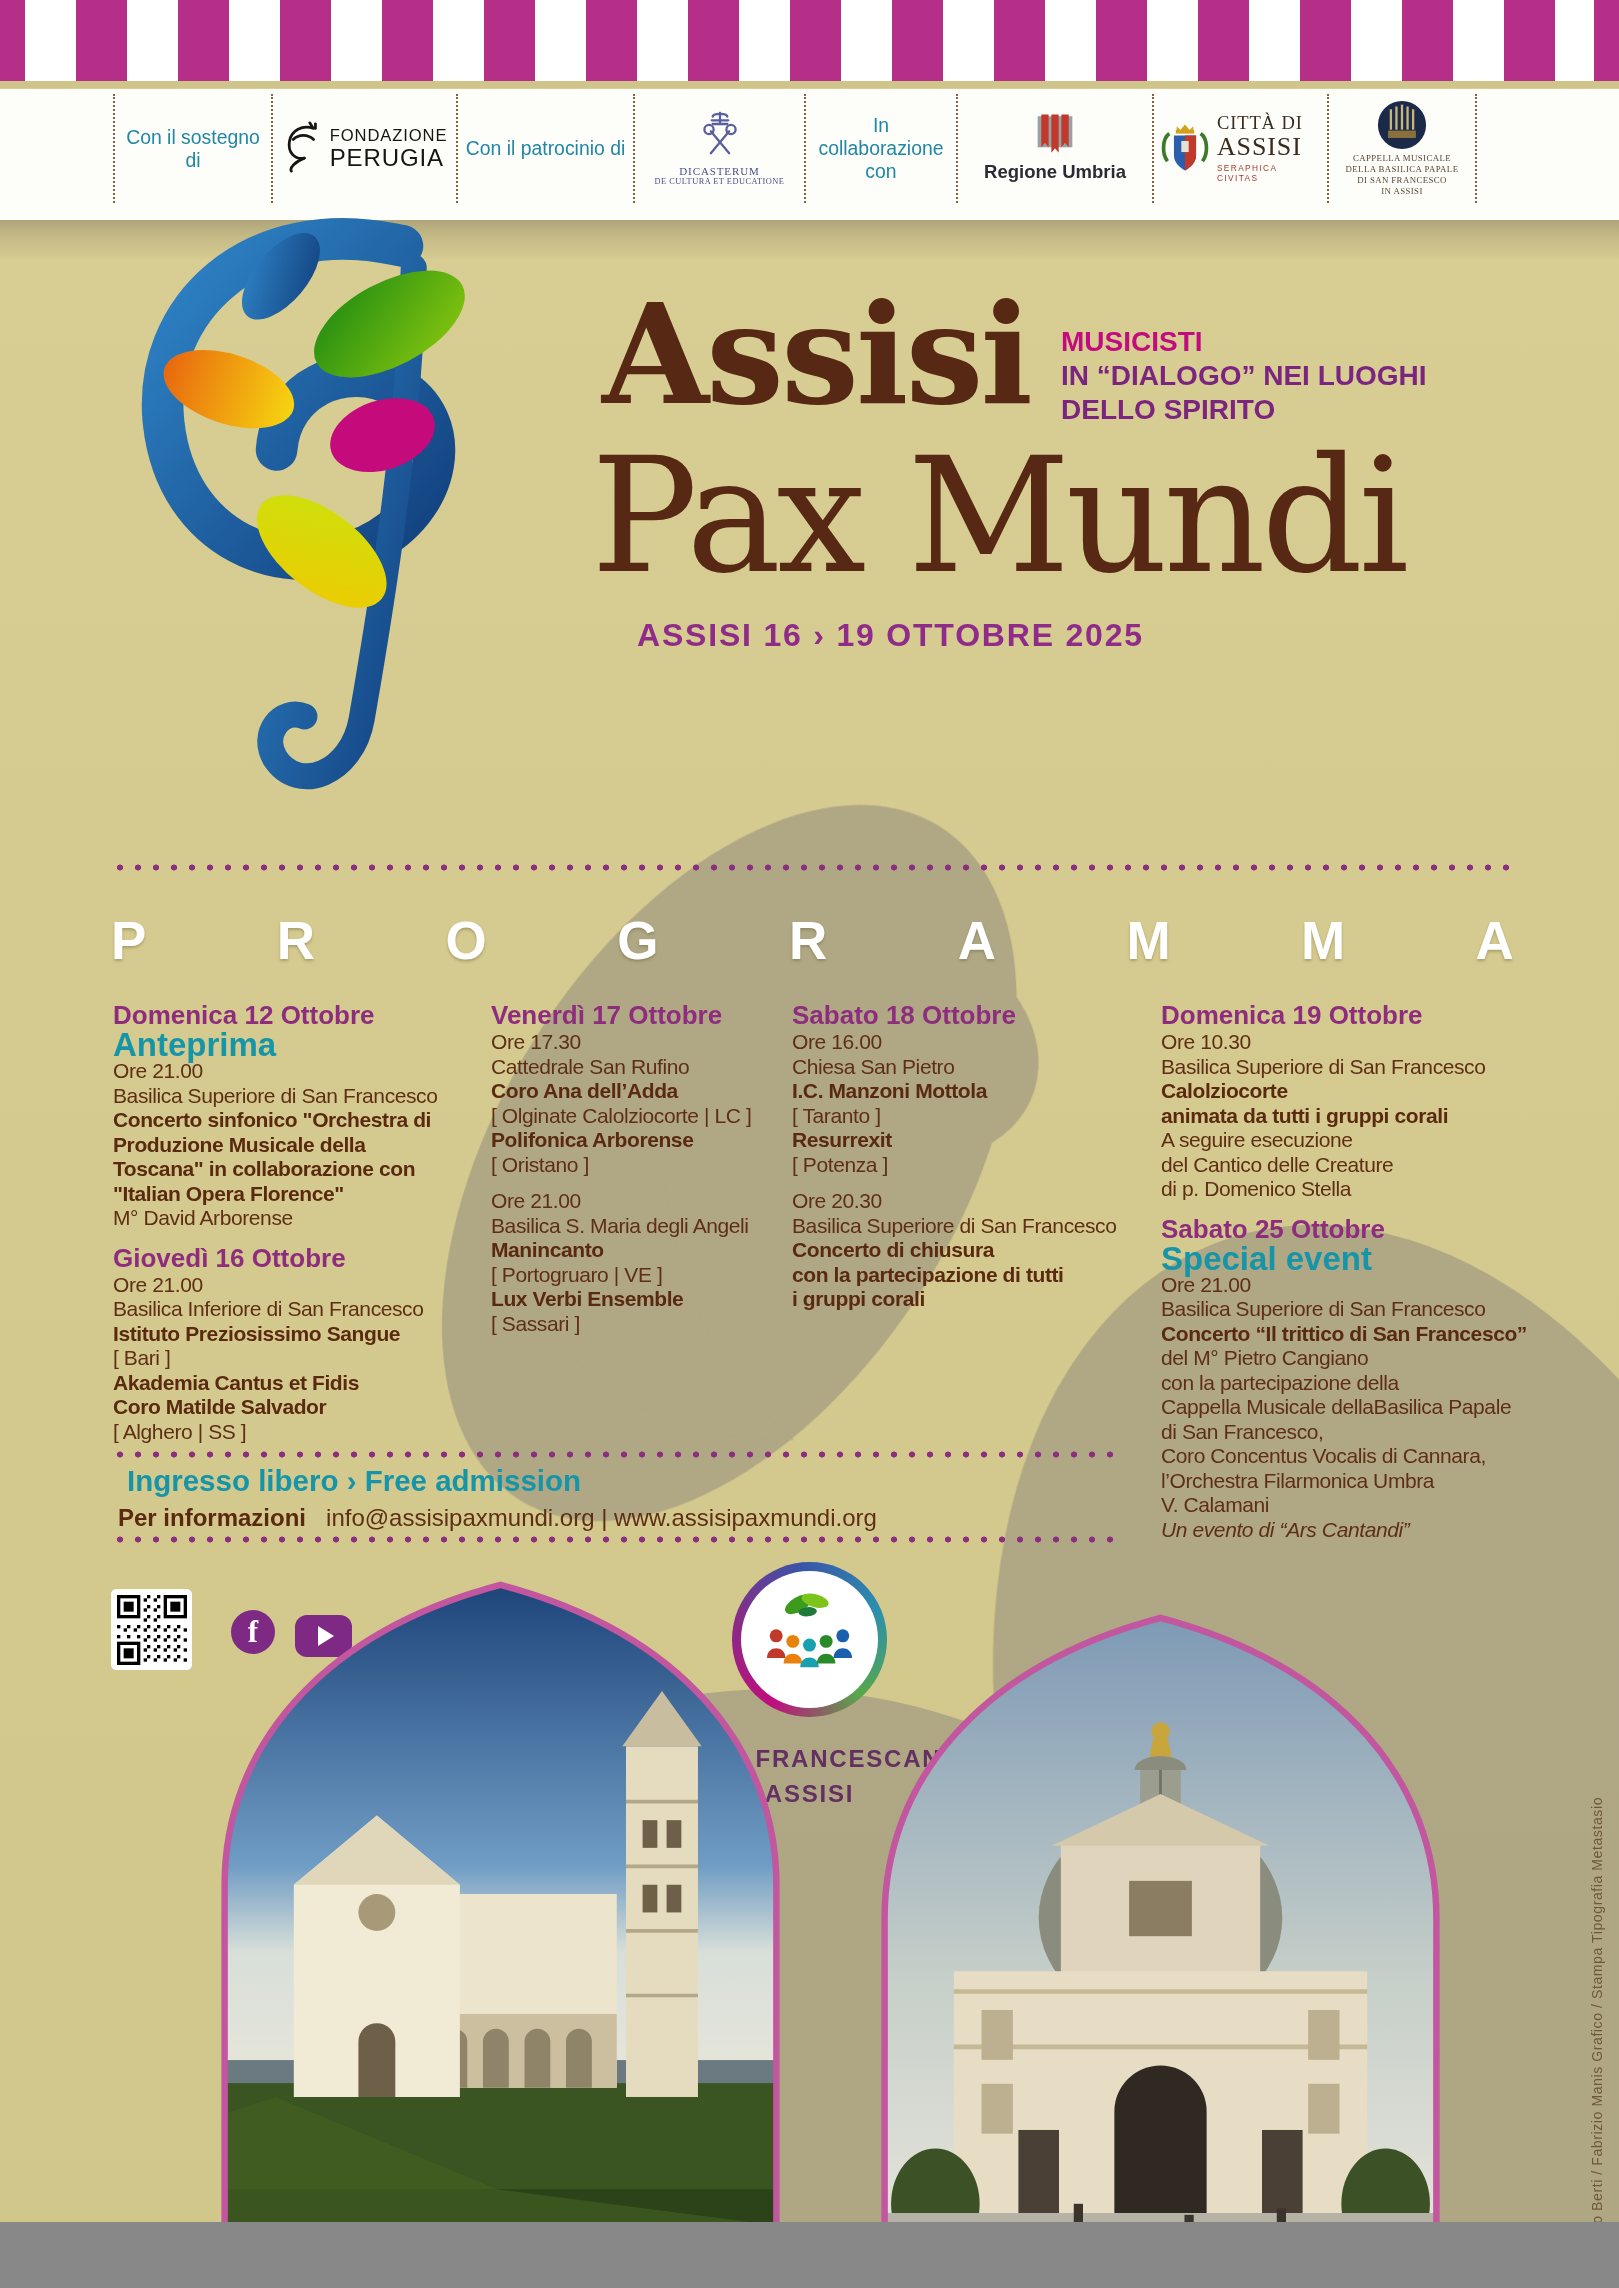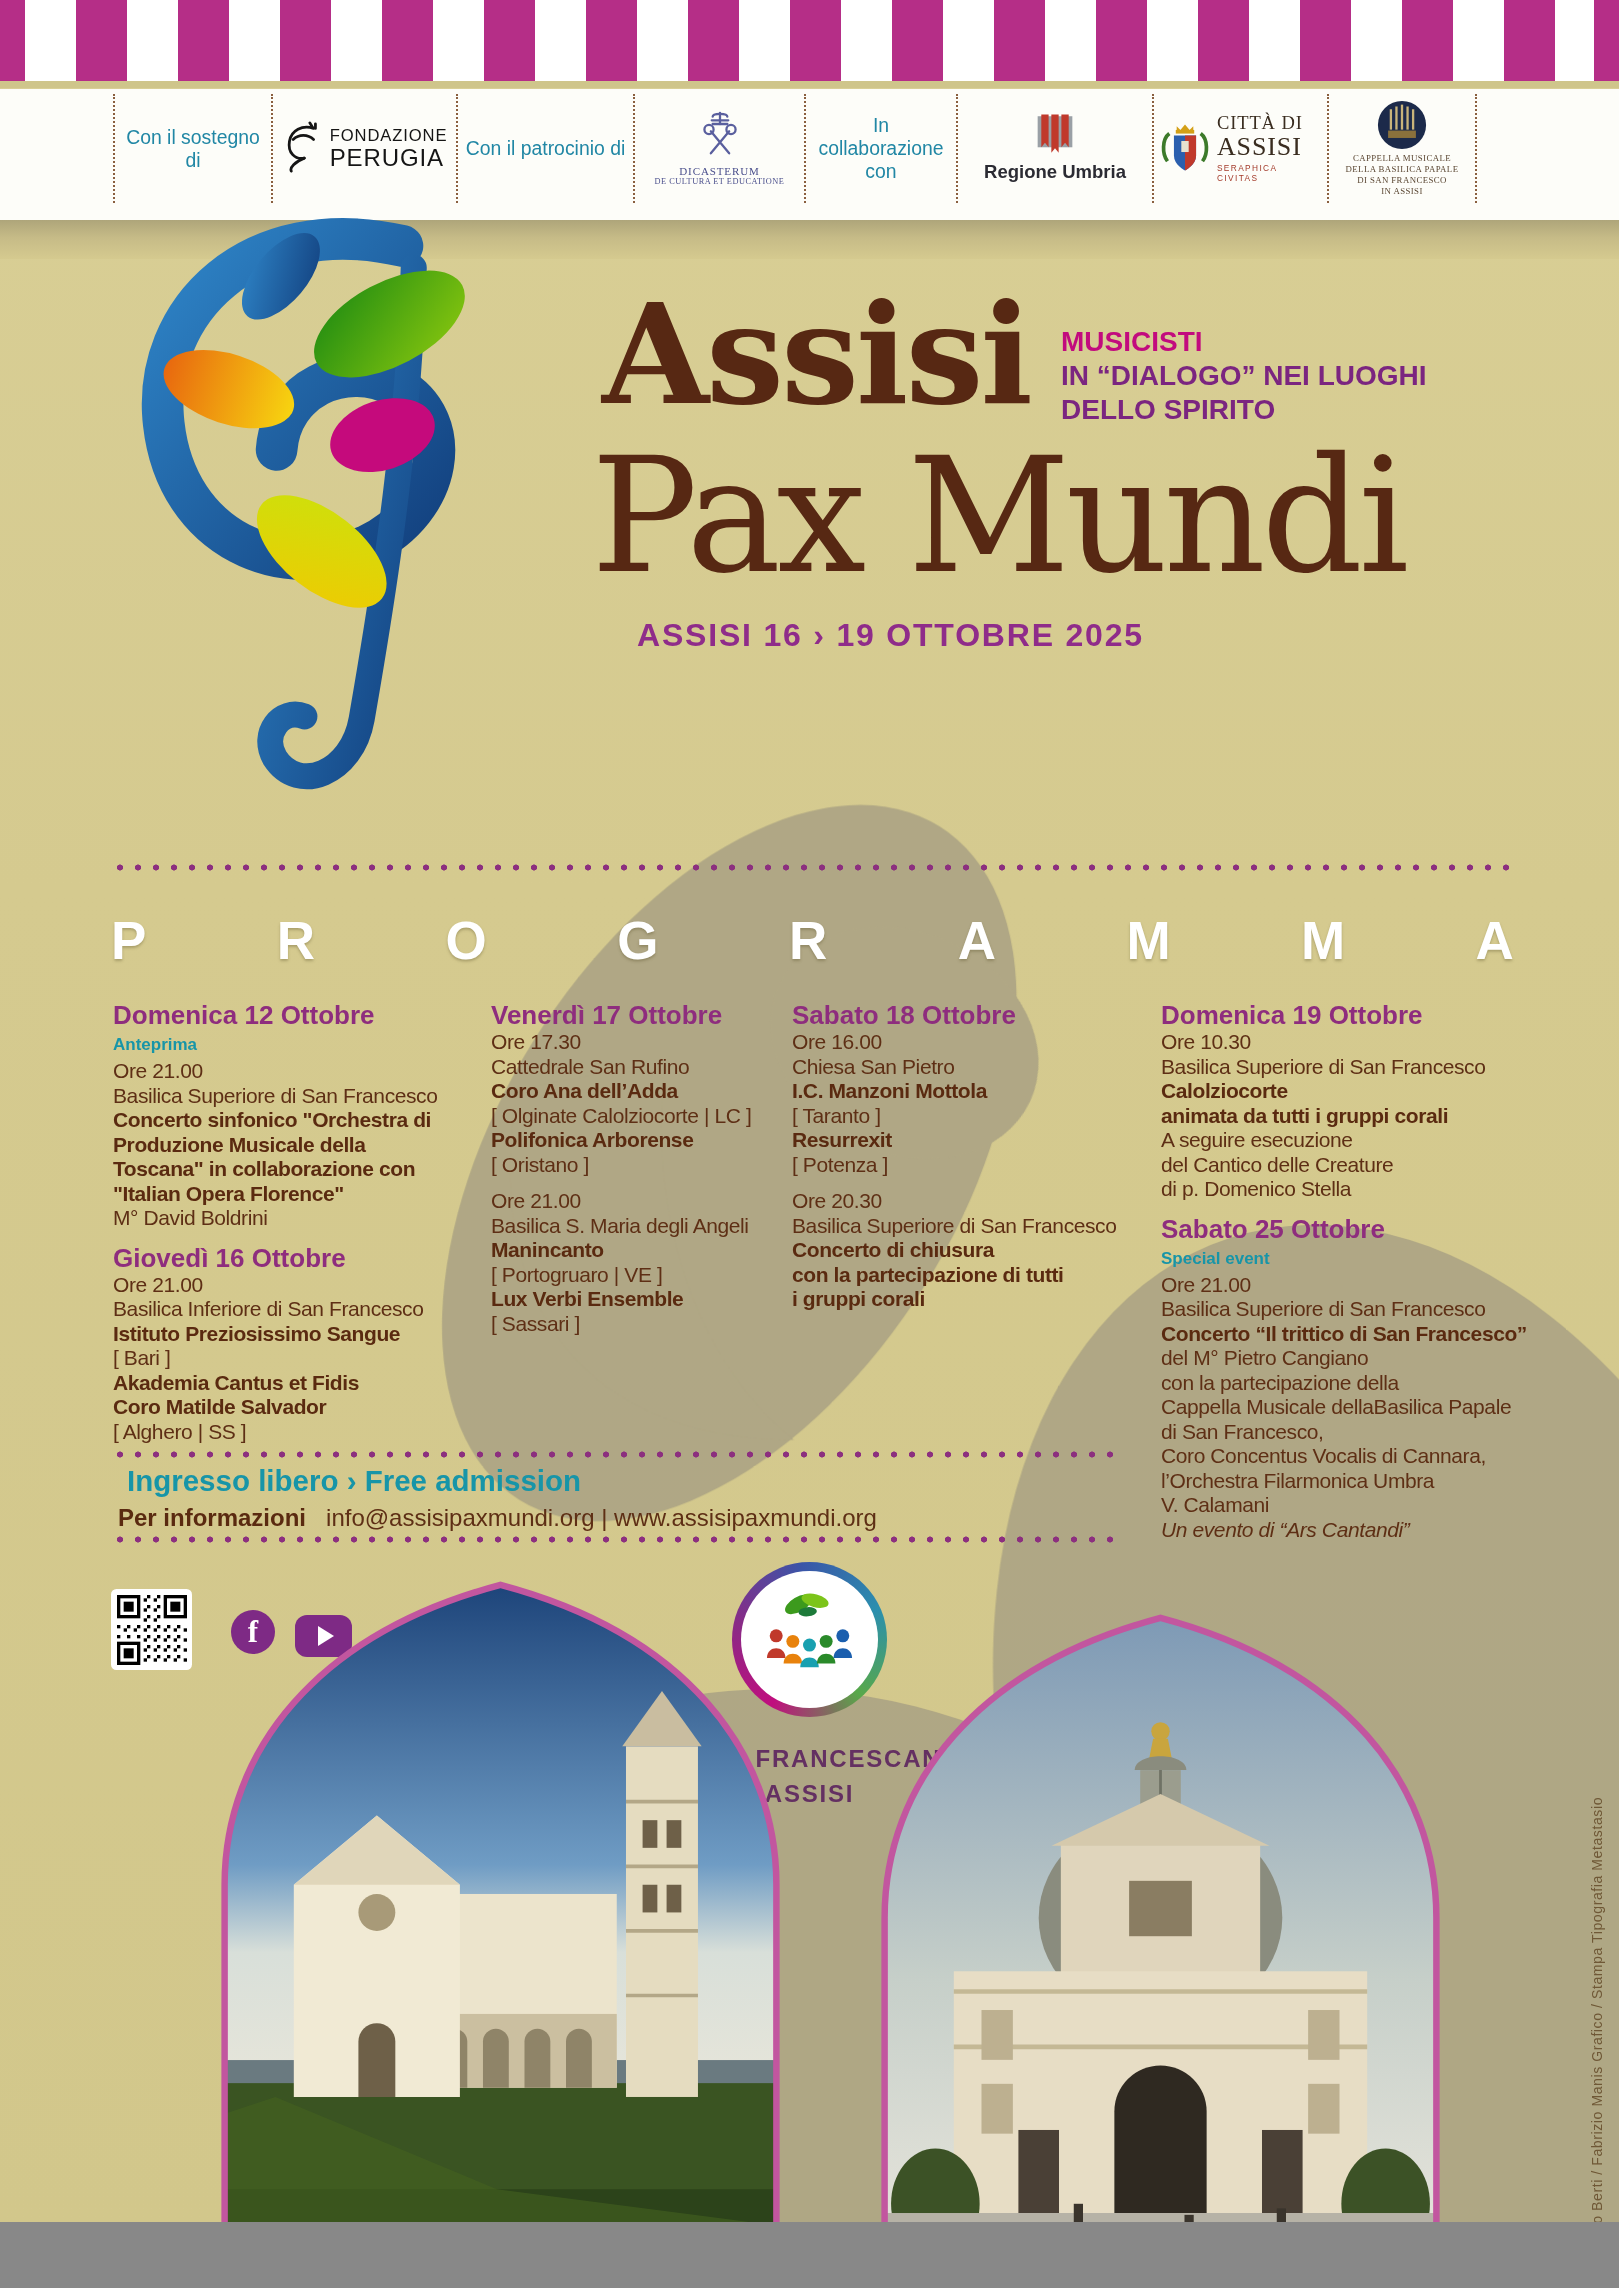--- a/index.html
+++ b/index.html
@@ -56,21 +56,21 @@
              color:#ffffff;font-size:53px;font-weight:bold;
              text-shadow:0 1.8px 2.8px rgba(90,80,40,.35);}
   
   .col{position:absolute;top:1000px;}
   .col0{left:113px;width:377px;} .col1{left:491px;width:300px;}
   .col2{left:792px;width:367px;} .col3{left:1161px;width:438px;}
   .pl{font-size:21px;line-height:24.5px;color:#5e2f15;letter-spacing:-0.4px;}
   .l-b{font-weight:bold;color:#5a2a10;}
   .l-i{font-style:italic;}
   .l-date{font-size:26px;line-height:30px;font-weight:bold;color:#8e2d7e;letter-spacing:0;}
-  .l-special{font-size:17px;line-height:29px;font-weight:bold;color:#1795a8;letter-spacing:0;}
+  .l-special{font-size:33px;line-height:29px;font-weight:bold;color:#1795a8;letter-spacing:0;}
   .blk-gap{height:12px;}
   
   .free{position:absolute;left:127px;top:1464px;font-size:29.5px;font-weight:bold;color:#1795a8;}
   .contact{position:absolute;left:118px;top:1504px;font-size:24px;color:#5e2f15;}
   .contact b{font-weight:bold;color:#5a2a10;}
   
   .qr{position:absolute;left:111px;top:1589px;width:81px;height:81px;background:#fff;border-radius:5.5px;
       display:flex;align-items:center;justify-content:center;}
   .soc{position:absolute;display:flex;align-items:center;justify-content:center;}
   .fb{left:231px;top:1610px;width:44px;height:44px;border-radius:50%;background:#7e2a85;
@@ -264,21 +264,21 @@
 
   <div class="col col0">
       <div class="pl l-date">Domenica 12 Ottobre</div>
       <div class="pl l-special">Anteprima</div>
       <div class="pl">Ore 21.00</div>
       <div class="pl">Basilica Superiore di San Francesco</div>
       <div class="pl l-b">Concerto sinfonico "Orchestra di</div>
       <div class="pl l-b">Produzione Musicale della</div>
       <div class="pl l-b">Toscana" in collaborazione con</div>
       <div class="pl l-b">"Italian Opera Florence"</div>
-      <div class="pl">M° David Boldrini</div>
+      <div class="pl">M° David Arborense</div>
       <div class="blk-gap"></div>
       <div class="pl l-date">Giovedì 16 Ottobre</div>
       <div class="pl">Ore 21.00</div>
       <div class="pl">Basilica Inferiore di San Francesco</div>
       <div class="pl l-b">Istituto Preziosissimo Sangue</div>
       <div class="pl">[ Bari ]</div>
       <div class="pl l-b">Akademia Cantus et Fidis</div>
       <div class="pl l-b">Coro Matilde Salvador</div>
       <div class="pl">[ Alghero | SS ]</div>
     </div>

